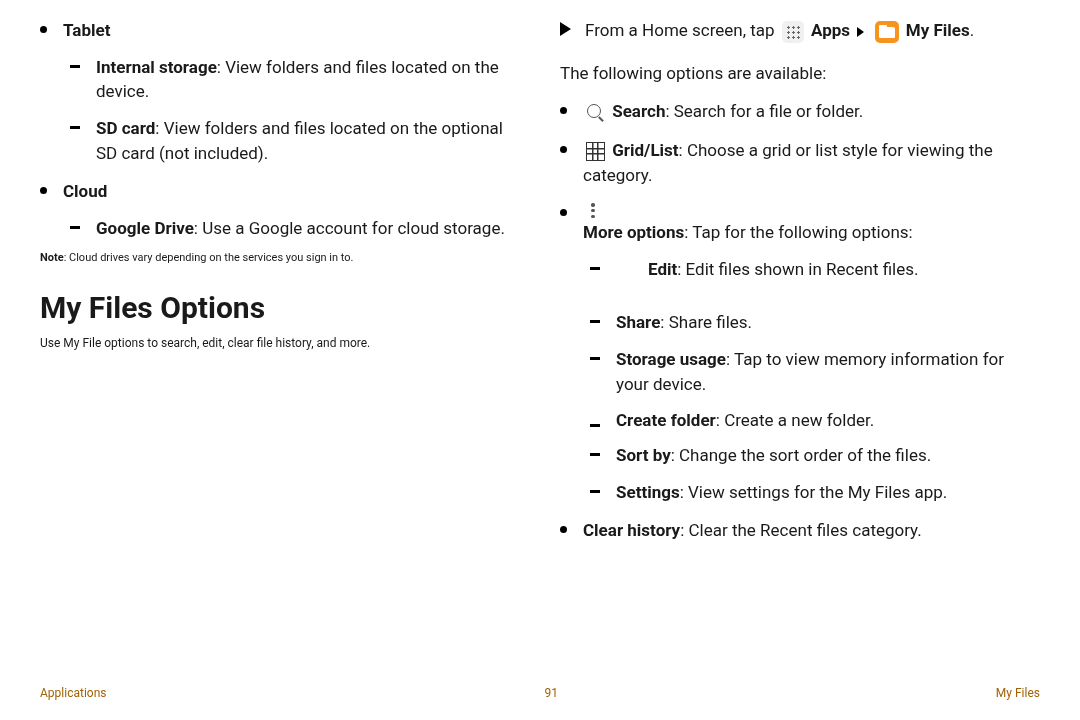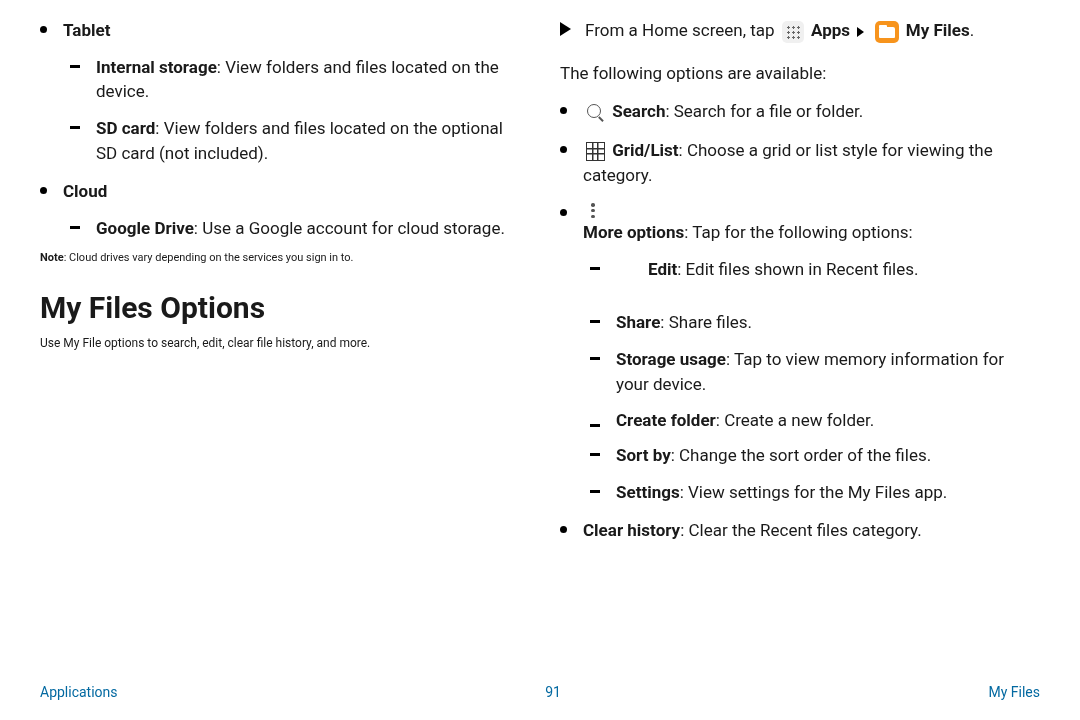--- a/index.html
+++ b/index.html
@@ -183,22 +183,22 @@
     background: #555;
     border-radius: 50%;
   }
   .footer {
     position: absolute;
     bottom: 20px;
     left: 40px;
     right: 40px;
     display: flex;
     justify-content: space-between;
-    font-size: 14px;
-    color: #0369a1;
+    font-size: 12px;
+    color: #a16207;
   }
 </style>
 </head>
 <body>
 
 <div class="columns">
 
   <div class="col">
 
     <div class="bullet-row level0">

